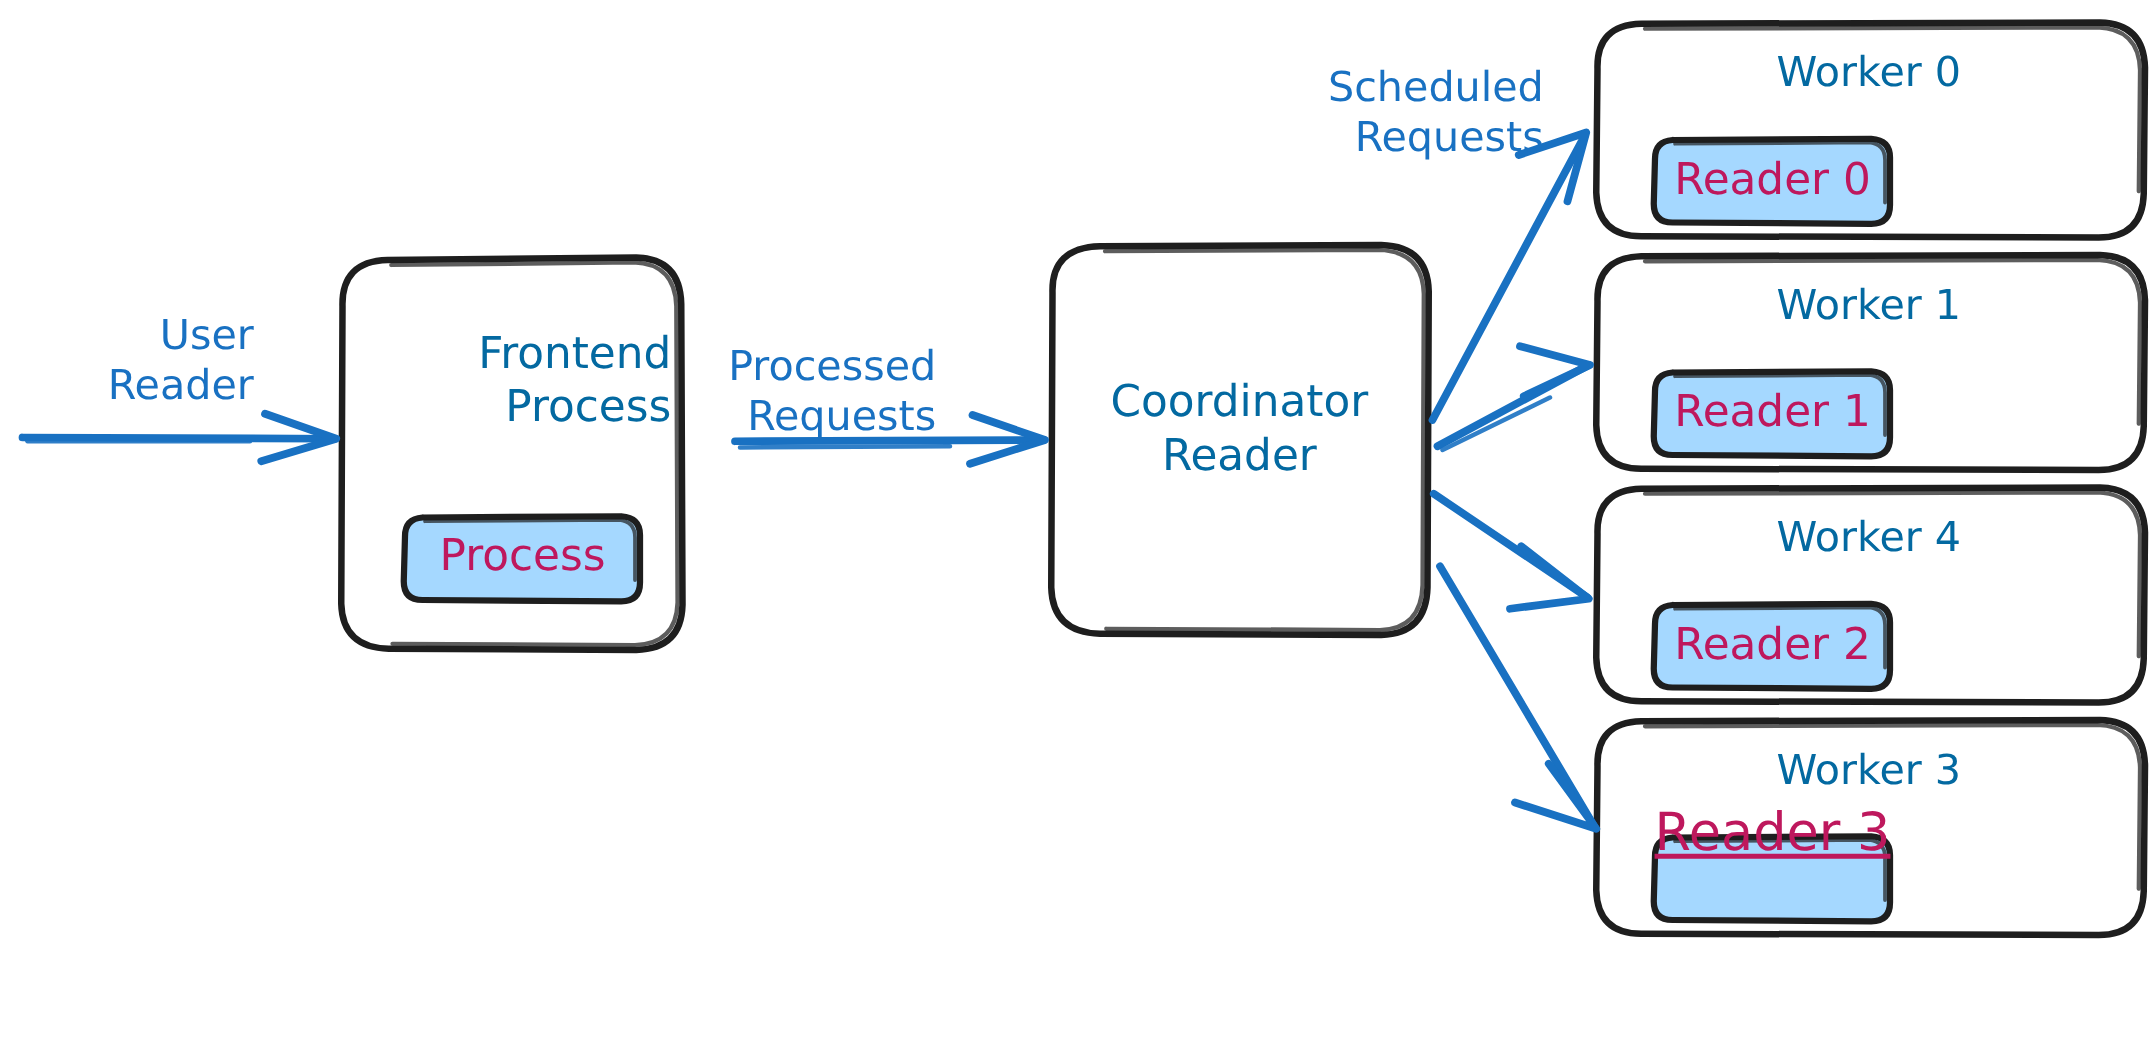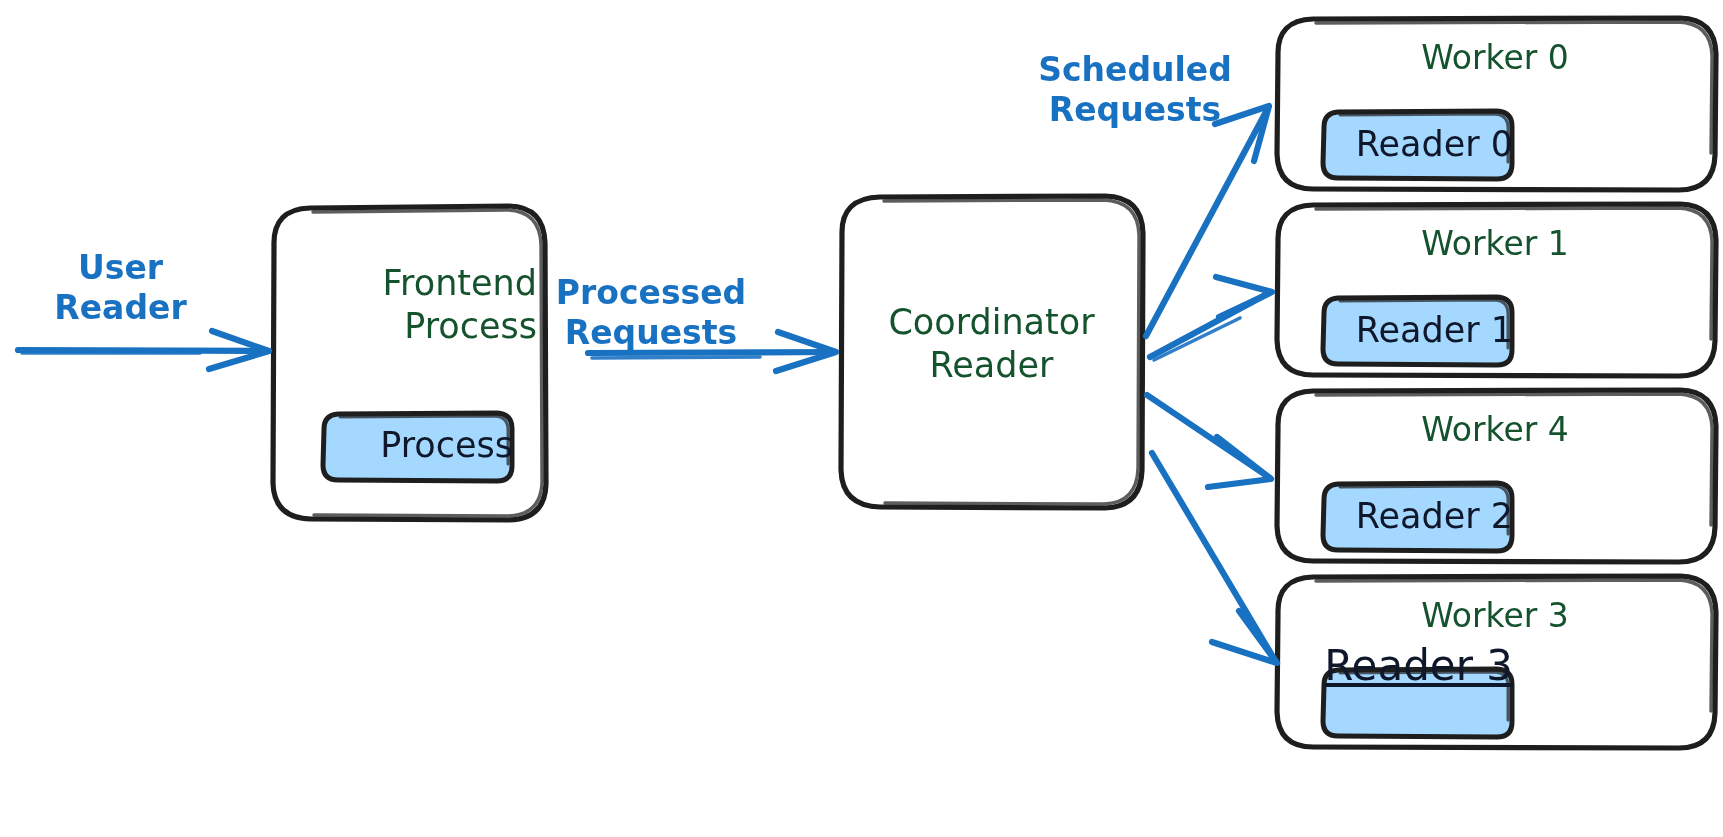--- a/index.html
+++ b/index.html
@@ -2,23 +2,23 @@
 <html><head>
 <meta charset="utf-8">
 <style>
   html,body{margin:0;padding:0;background:#ffffff;}
   body{width:1723px;height:837px;overflow:hidden;
        font-family:"DejaVu Sans",sans-serif;}
   #stage{position:relative;width:1723px;height:837px;background:#fff;}
   svg#canvas{position:absolute;inset:0;width:1723px;height:837px;}
   .lbl{position:absolute;white-space:pre;text-align:center;line-height:1.22;
        font-family:"DejaVu Sans",sans-serif;pointer-events:none;}
-  .node-label{color:#14532d;}
-  .edge-label{color:#1971c2;font-weight:700;}
-  .chip-label{color:#0f172a;text-align:right;}
+  .node-label{color:#0369a1;}
+  .edge-label{color:#1971c2;font-weight:400;text-align:right;}
+  .chip-label{color:#be185d;}
 </style>
 </head>
 <body>
 
 <div id="stage">
 
   <svg id="canvas" viewBox="0 0 1723 837" xmlns="http://www.w3.org/2000/svg">
     <defs>
       <style>
         .sk      { fill:none; stroke:#1e1e1e; stroke-width:5.2; stroke-linecap:round; stroke-linejoin:round; }

